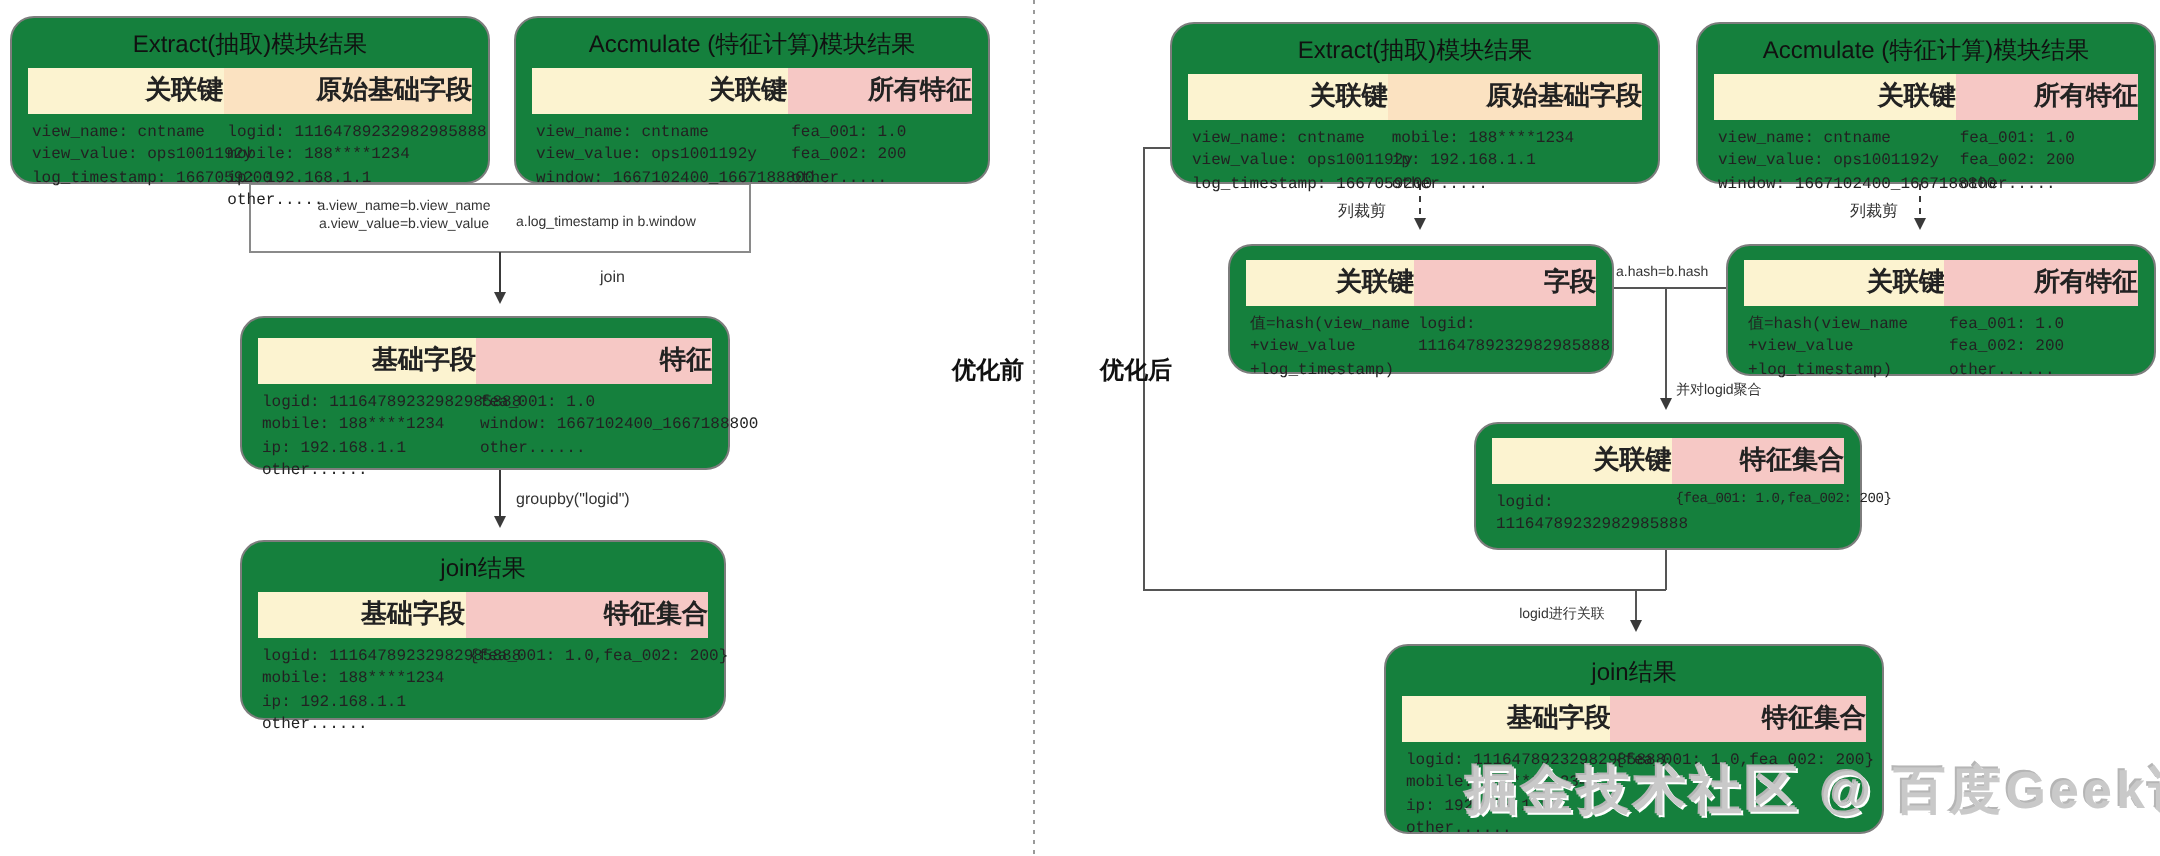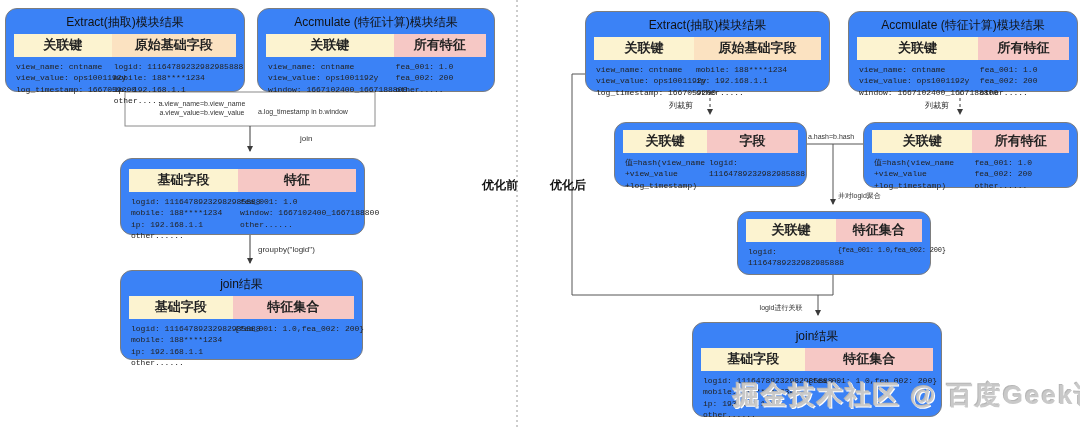--- a/index.html
+++ b/index.html
@@ -1,26 +1,26 @@
 <!DOCTYPE html>
 <html><head>
 <meta charset="utf-8">
 <style>
   html,body{margin:0;padding:0;background:#fff;}
   #canvas{
     position:relative;width:1080px;height:428px;overflow:hidden;background:#fff;
     font-family:"Liberation Sans","DejaVu Sans",sans-serif;color:#222;
   }
   .card{
-    position:absolute;background:#3b82f6;border:1px solid #7d7d7d;border-radius:12px;
+    position:absolute;background:#15803d;border:1px solid #7d7d7d;border-radius:12px;
     box-sizing:border-box;padding:2px 8px;
   }
   .card-title{text-align:center;font-size:12px;color:#111;padding:3px 0 3px;}
   .hdr-row{display:flex;}
-  .hdr{text-align:center;font-size:13px;font-weight:700;color:#222;padding:2px 0 3px;box-sizing:border-box;}
+  .hdr{text-align:right;font-size:13px;font-weight:700;color:#222;padding:2px 0 3px;box-sizing:border-box;}
   .yellow{background:#fcf3d0;}
   .orange{background:#fbe2c1;}
   .pink{background:#f6c8c5;}
   .body-row{display:flex;padding-top:4px;}
   .bcol{
     white-space:pre;font-size:8px;line-height:1.42;color:#222;
     padding:0 2px;box-sizing:border-box;overflow:visible;font-family:Liberation Mono, monospace;
   }
   .fs7{font-size:7px;letter-spacing:-0.2px;}
   .pt8{padding-top:8px;}
@@ -131,21 +131,21 @@
     </div>
     <div class="body-row">
       <div class="bcol" style="width:46%">logid: 11164789232982985888
 mobile: 188****1234
 ip: 192.168.1.1
 other......</div>
       <div class="bcol" style="width:54%">{fea_001: 1.0,fea_002: 200}</div>
     </div>
   </div>
 
-  <div class="divider-label" style="left:482px;top:177px;width:42px;text-align:left;">优化前</div>
+  <div class="divider-label" style="left:470px;top:177px;width:42px;text-align:right;">优化前</div>
   <div class="divider-label" style="left:550px;top:177px;">优化后</div>
 
   <div class="card" style="left:585px;top:11px;width:245px;height:81px;">
     <div class="card-title">Extract(抽取)模块结果</div>
     <div class="hdr-row">
       <div class="hdr yellow" style="width:44%">关联键</div>
       <div class="hdr orange" style="width:56%">原始基础字段</div>
     </div>
     <div class="body-row">
       <div class="bcol" style="width:44%">view_name: cntname

